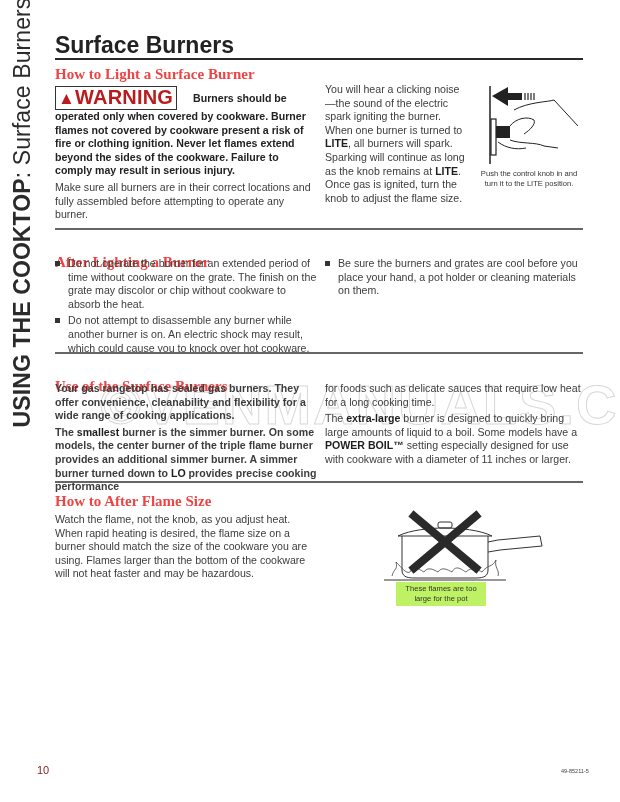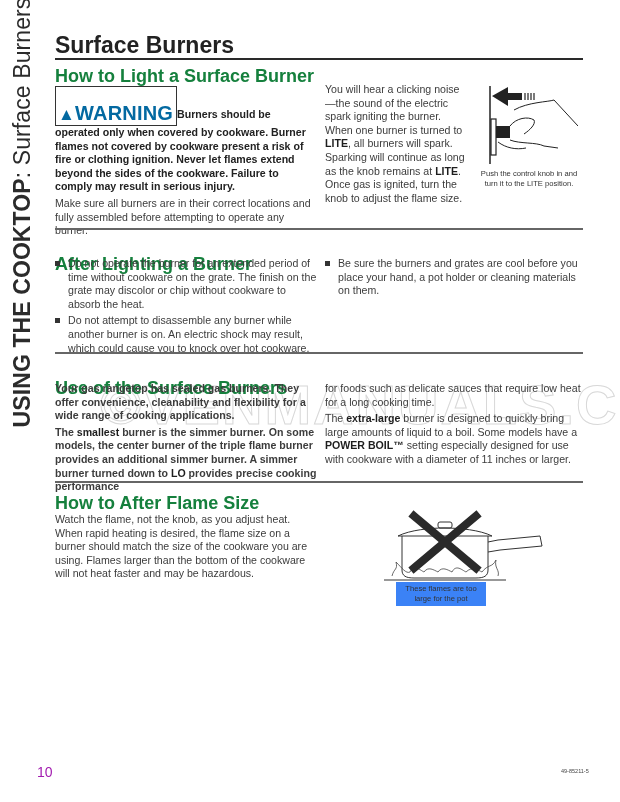--- a/index.html
+++ b/index.html
@@ -18,48 +18,48 @@
 
   .page-title {
     position: absolute; left: 55px; top: 32px;
     font-size: 23px; font-weight: bold; color: #222;
   }
   .rule { position: absolute; left: 55px; width: 528px; background: #3a3a3a; }
   .rule.title-rule { top: 58px; height: 2px; background: #2a2a2a; }
   .rule.sec { height: 2px; background: #666; }
 
   .h2 {
-    position: absolute; left: 55px; font-size: 18px; font-weight: bold; color: #15803d;
+    position: absolute; left: 55px; font-size: 15px; font-weight: bold; color: #ef4444; font-family: Liberation Serif, serif;
   }
   .col { position: absolute; font-size: 10.6px; line-height: 13.6px; color: #3c3c3c; }
   .col p { margin-bottom: 3px; }
   .col b { color: #1e1e1e; }
 
   .warn-label {
-    display: inline-block; border: 1.5px solid #333; padding: 16px 3px 0 2px;
-    font-size: 20px; font-weight: bold; line-height: 20px; color: #0369a1;
-    margin-right: 0; vertical-align: -2px; letter-spacing: 0.2px;
+    display: inline-block; border: 1.5px solid #333; padding: 0 3px 0 2px;
+    font-size: 20px; font-weight: bold; line-height: 20px; color: #b91c1c;
+    margin-right: 16px; vertical-align: -2px; letter-spacing: 0.2px;
   }
   .warn-text { font-weight: bold; color: #222; }
 
   ul.bullets { list-style: none; }
   ul.bullets li { position: relative; padding-left: 13px; margin-bottom: 3px; }
   ul.bullets li .sq {
     position: absolute; left: 0; top: 4px; width: 5px; height: 5px; background: #333;
   }
 
   .caption { position: absolute; font-size: 7.6px; line-height: 10px; text-align: center; color: #333; }
 
   .watermark {
     position: absolute; left: 100px; top: 372px; font-size: 56px; font-weight: bold;
     color: transparent; -webkit-text-stroke: 1px #d8d8d8; letter-spacing: 2px;
     white-space: nowrap; pointer-events: none;
   }
 
-  .page-num { position: absolute; left: 37px; top: 764px; font-size: 14px; color: #a21caf; }
+  .page-num { position: absolute; left: 37px; top: 764px; font-size: 11px; color: #7f1d1d; }
   .doc-num { position: absolute; left: 561px; top: 768px; font-size: 5.5px; color: #444; }
 </style>
 </head>
 <body>
 
 <div class="side-tab">
   <div class="rot">
     <b>USING THE COOKTOP</b><span>: </span><span>Surface Burners</span>
   </div>
 </div>
@@ -141,16 +141,16 @@
 <svg style="position:absolute; left:380px; top:500px;" width="170" height="86" viewBox="0 0 170 86">
   <line x1="4" y1="80" x2="126" y2="80" stroke="#333" stroke-width="1"></line>
   <path d="M22 36 L 22 70 C 22 76, 26 78, 34 78 L 96 78 C 104 78, 108 76, 108 70 L 108 36" fill="none" stroke="#333" stroke-width="1"></path>
   <path d="M18 36 C 30 30, 50 28, 64 28 C 80 28, 100 30, 112 36 Z" fill="none" stroke="#333" stroke-width="1"></path>
   <rect x="58" y="22" width="14" height="6" rx="2" fill="none" stroke="#333" stroke-width="1"></rect>
   <path d="M108 42 L 118 40 L 160 36 L 162 46 L 120 50 L 108 52" fill="none" stroke="#333" stroke-width="1"></path>
   <path d="M12 76 C 14 68, 18 70, 16 62 C 22 68, 26 74, 30 72 C 34 64, 40 70, 44 72 C 48 66, 54 70, 58 72 C 62 66, 68 70, 72 72 C 76 64, 82 70, 86 72 C 92 66, 98 70, 102 72 C 108 64, 112 68, 116 60 C 114 68, 120 70, 118 76" fill="none" stroke="#444" stroke-width="0.8"></path>
   <line x1="34" y1="16" x2="96" y2="68" stroke="#2a2a2a" stroke-width="8" stroke-linecap="square"></line>
   <line x1="96" y1="16" x2="34" y2="68" stroke="#2a2a2a" stroke-width="8" stroke-linecap="square"></line>
 </svg>
-<div class="caption" style="left:396px; top:582px; width:90px; background:#3b82f6; padding:2px 0;">These flames are too large for the pot</div>
+<div class="caption" style="left:396px; top:582px; width:90px; background:#bef264; padding:2px 0;">These flames are too large for the pot</div>
 
 <div class="page-num">10</div>
 <div class="doc-num">49-85211-5</div>
 
 </body></html>

